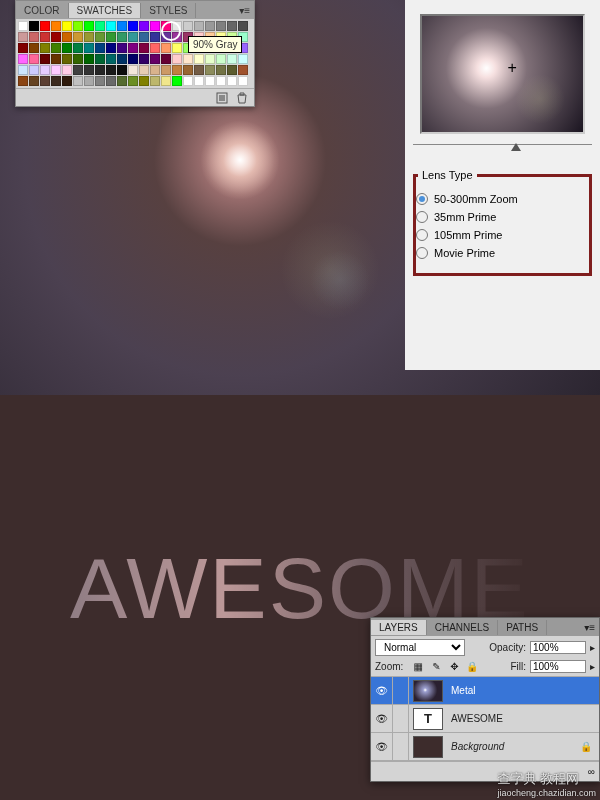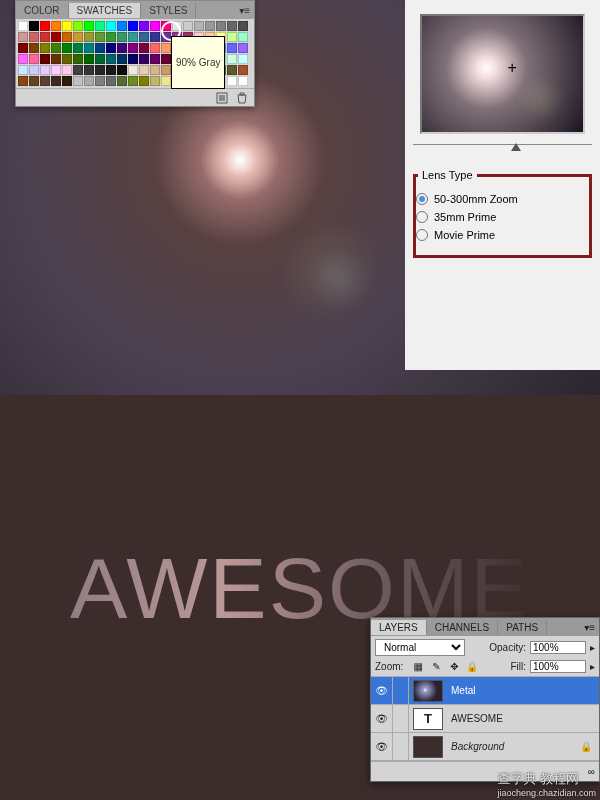--- a/index.html
+++ b/index.html
@@ -24,22 +24,22 @@
   .panel-tabs { display:flex; background:#a0a0a0; height:18px; align-items:center; }
   .panel-tab { padding: 2px 8px; cursor:pointer; border-right:1px solid #888; }
   .panel-tab.active { background:#d4d4d4; }
   .panel-menu { margin-left:auto; padding:0 4px; }
   .swatch-grid { padding:2px; display:grid; grid-template-columns: repeat(21, 10px); grid-auto-rows:10px; gap:1px; background:#d4d4d4; }
   .swatch { width:10px; height:10px; border:1px solid rgba(0,0,0,0.2); }
   .swatch-footer { height:18px; background:#d4d4d4; border-top:1px solid #aaa; display:flex; justify-content:flex-end; align-items:center; gap:8px; padding:0 6px; }
   .footer-icon { width:12px; height:12px; }
   
   .tooltip {
-    position:absolute; top:35px; left:155px; background:#ffffe1; border:1px solid #000;
-    padding:20px 4px; font-size:10px; z-index:10;
+    position:absolute; top:35px; left:172px; background:#ffffe1; border:1px solid #000;
+    padding:2px 4px; font-size:10px; z-index:10;
   }
   .eyedropper-cursor {
     position:absolute; top:20px; left:145px; width:20px; height:20px;
     border:2px solid #fff; border-radius:50%;
   }
   
   
   .lensflare-dialog {
     position:absolute; top:0; right:0; width:195px; height:370px;
     background:#f0f0f0; font-size:11px; color:#000; padding:4px 8px;
@@ -284,20 +284,24 @@
       <div class="radio-row">
         <span class="radio checked"></span>
         <span>50-300mm Zoom</span>
       </div>
       <div class="radio-row">
         <span class="radio"></span>
         <span>35mm Prime</span>
       </div>
       <div class="radio-row">
         <span class="radio"></span>
+        <span>105mm Prime</span>
+      </div>
+      <div class="radio-row">
+        <span class="radio"></span>
         <span>Movie Prime</span>
       </div>
     </div>
   </div>
 </div>
 
 <div class="canvas-bottom">
   <div class="awesome-text">AWESOME</div>
   <div class="move-cursor">✥</div>
 </div>

